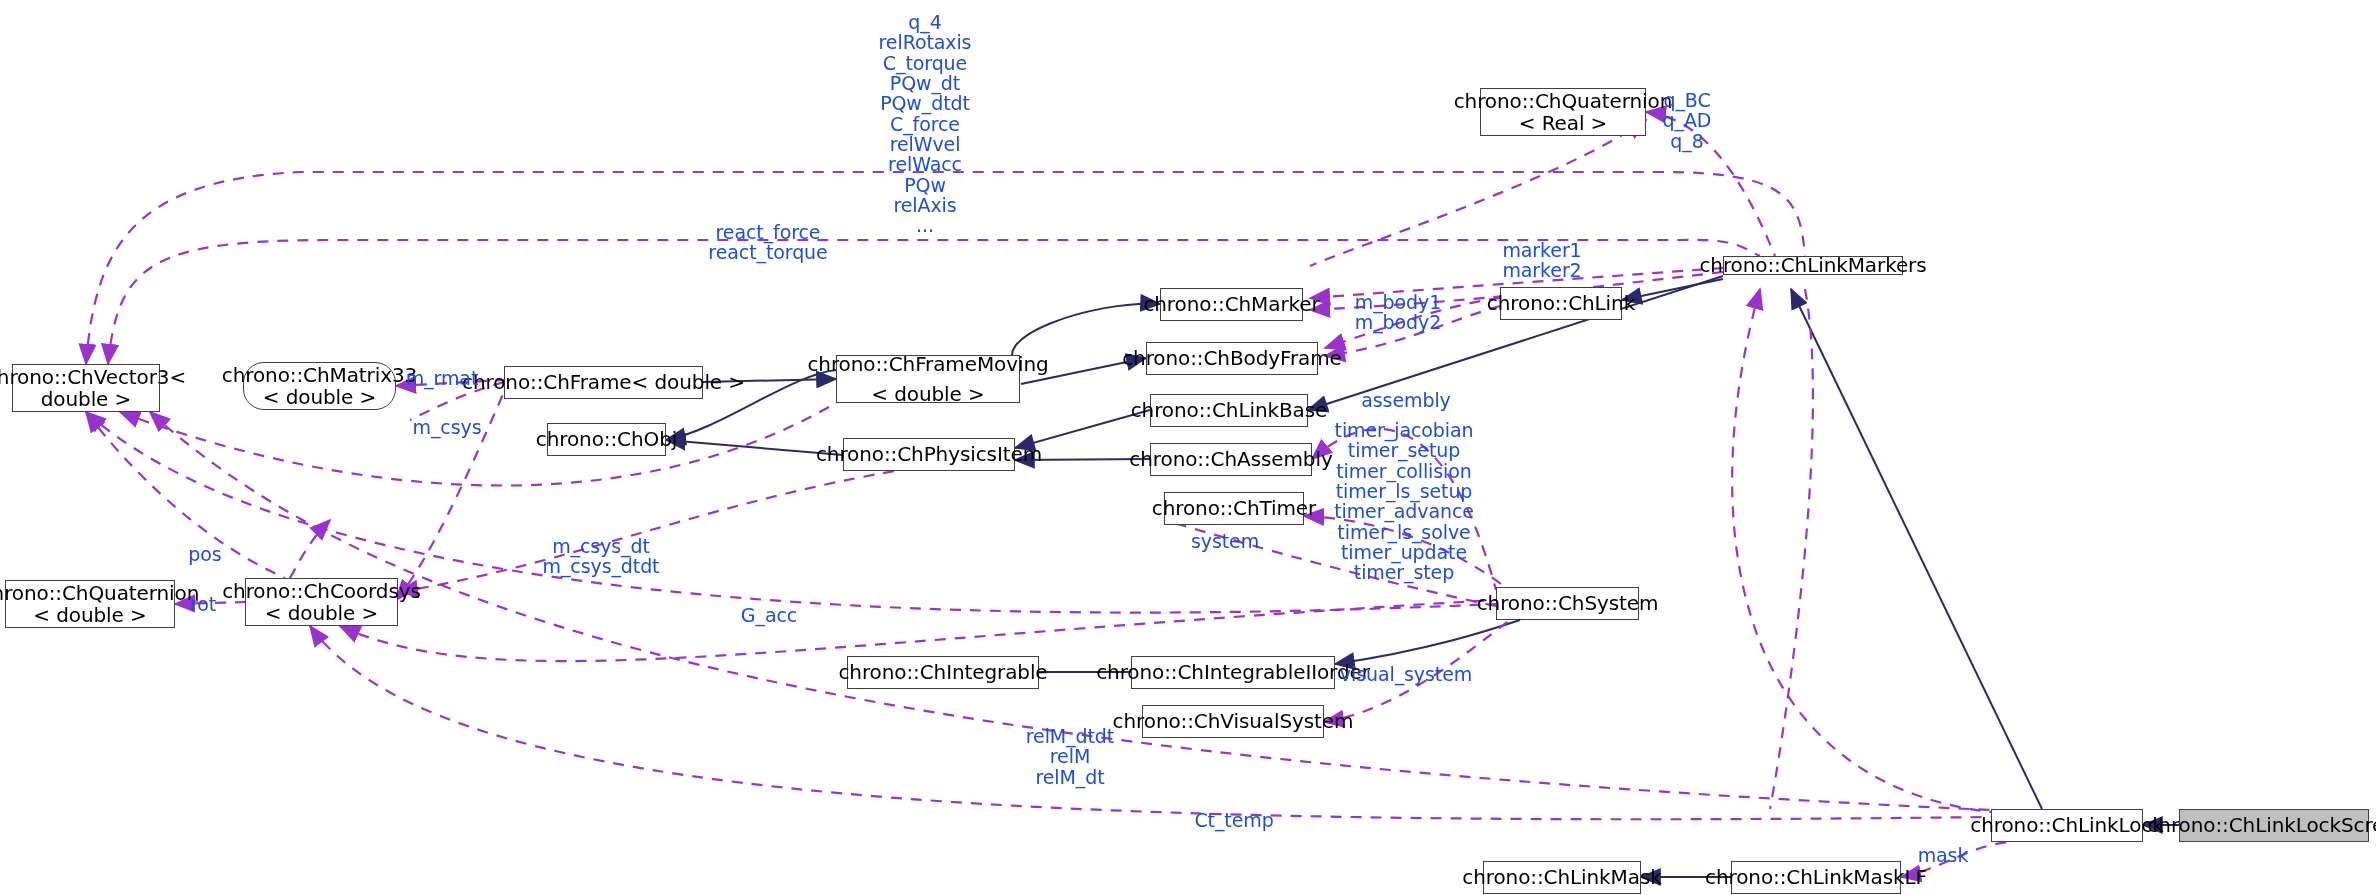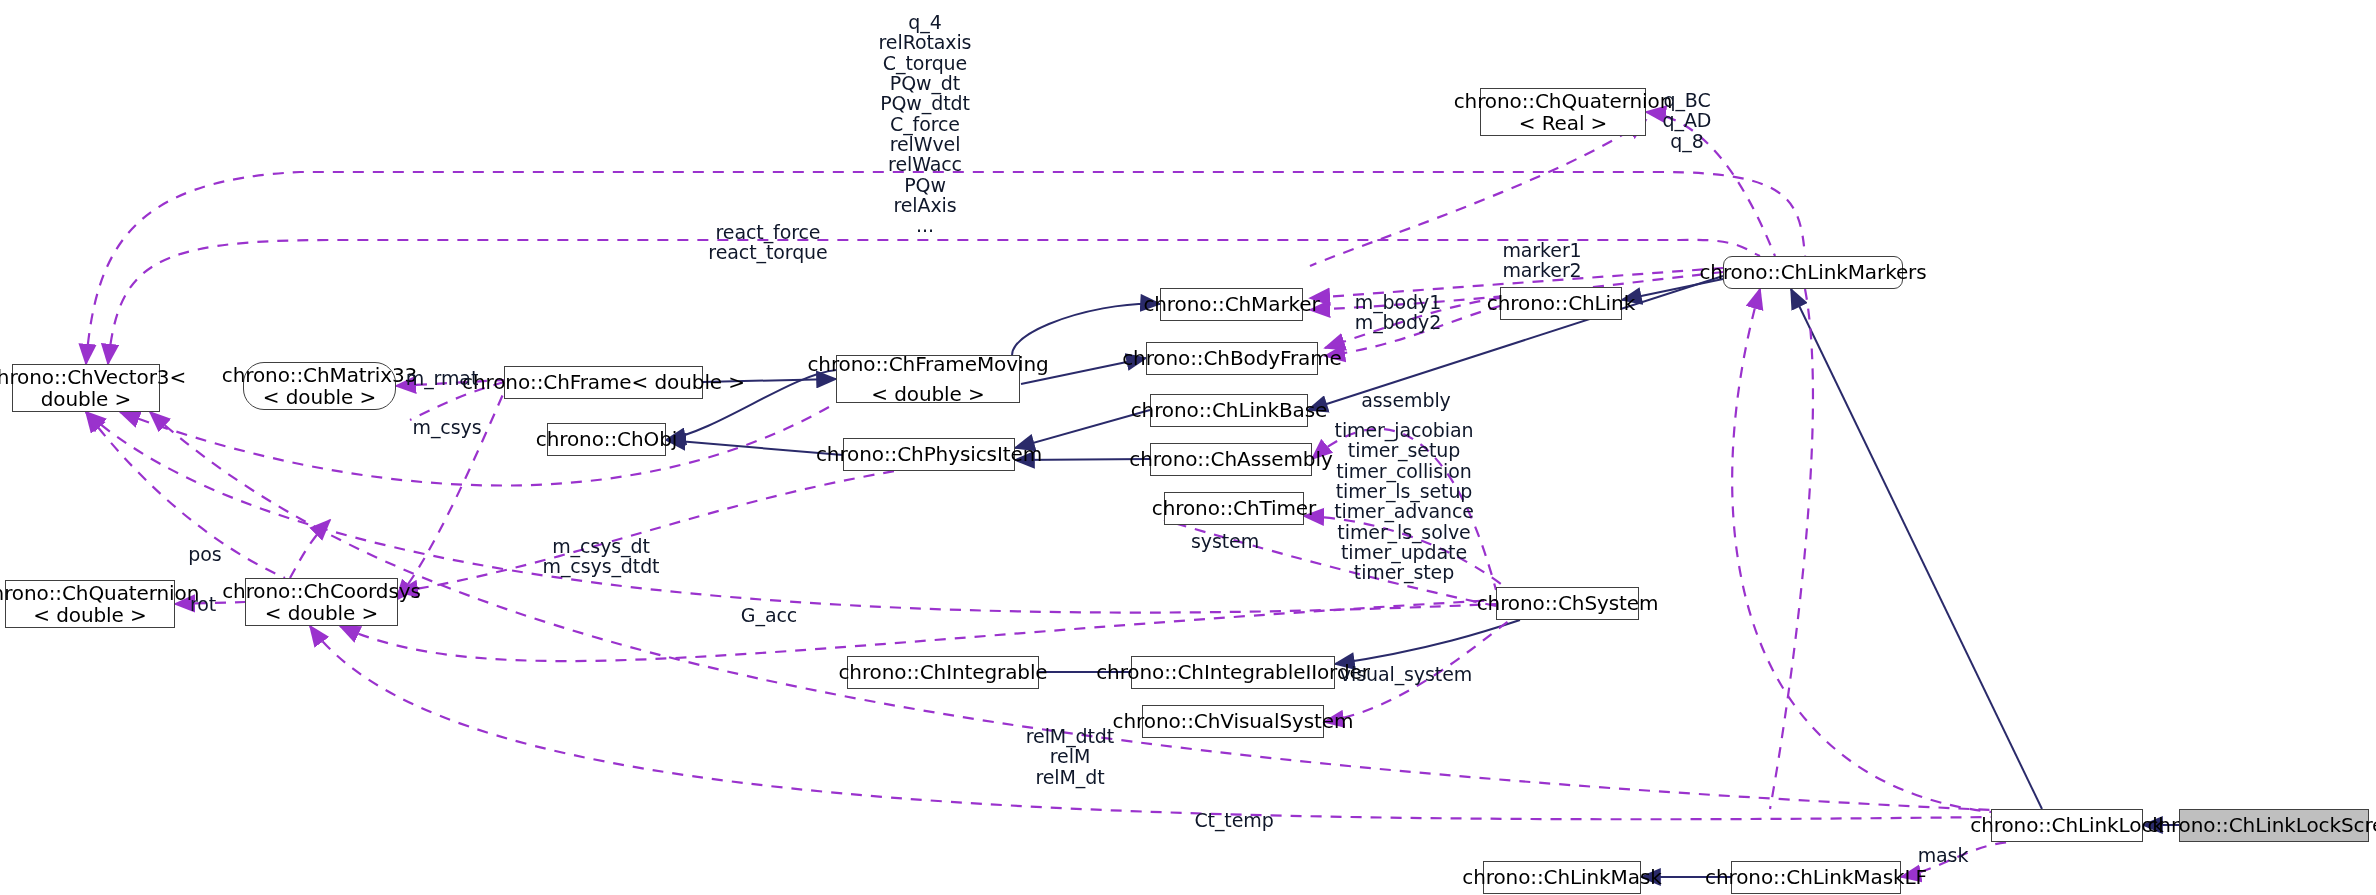--- a/index.html
+++ b/index.html
@@ -40,21 +40,21 @@
     white-space: pre;
     letter-spacing: -0.1px;
   }
   .node.highlight {
     background: #bfbfbf;
     border-color: #404040;
   }
   .node .ln { display: block; }
   .edge-label {
     position: absolute;
-    color: #0f172a;
+    color: #1d4ed8;
     font-size: 19px;
     line-height: 1.07;
     text-align: center;
     white-space: pre;
     letter-spacing: -0.1px;
     transform: translateX(-50%);
   }
 </style>
 </head>
 <body>
@@ -126,21 +126,21 @@
       <div class="node" style="left: 836px; top: 355px; width: 184px; height: 48px; gap: 8px;"><span class="ln">chrono::ChFrameMoving</span><span class="ln">&lt; double &gt;</span></div>
       <div class="node" style="left: 1160px; top: 288px; width: 143px; height: 33px;"><span class="ln">chrono::ChMarker</span></div>
       <div class="node" style="left: 1146px; top: 342px; width: 172px; height: 33px;"><span class="ln">chrono::ChBodyFrame</span></div>
       <div class="node" style="left: 547px; top: 423px; width: 119px; height: 33px;"><span class="ln">chrono::ChObj</span></div>
       <div class="node" style="left: 843px; top: 438px; width: 172px; height: 33px;"><span class="ln">chrono::ChPhysicsItem</span></div>
       <div class="node" style="left: 1150px; top: 394px; width: 158px; height: 33px;"><span class="ln">chrono::ChLinkBase</span></div>
       <div class="node" style="left: 1150px; top: 443px; width: 162px; height: 33px;"><span class="ln">chrono::ChAssembly</span></div>
       <div class="node" style="left: 1164px; top: 492px; width: 140px; height: 33px;"><span class="ln">chrono::ChTimer</span></div>
       <div class="node" style="left: 1480px; top: 88px; width: 166px; height: 48px;"><span class="ln">chrono::ChQuaternion</span><span class="ln">&lt; Real &gt;</span></div>
       <div class="node" style="left: 1500px; top: 287px; width: 122px; height: 33px;"><span class="ln">chrono::ChLink</span></div>
-      <div class="node" style="left: 1723px; top: 256px; width: 180px; height: 33px; border-radius: 9px;"><span class="ln">chrono::ChLinkMarkers</span></div>
+      <div class="node" style="left: 1723px; top: 256px; width: 180px; height: 19px;"><span class="ln">chrono::ChLinkMarkers</span></div>
       <div class="node" style="left: 5px; top: 580px; width: 170px; height: 48px;"><span class="ln">chrono::ChQuaternion</span><span class="ln">&lt; double &gt;</span></div>
       <div class="node" style="left: 245px; top: 578px; width: 153px; height: 48px;"><span class="ln">chrono::ChCoordsys</span><span class="ln">&lt; double &gt;</span></div>
       <div class="node" style="left: 1496px; top: 587px; width: 143px; height: 33px;"><span class="ln">chrono::ChSystem</span></div>
       <div class="node" style="left: 847px; top: 656px; width: 192px; height: 33px;"><span class="ln">chrono::ChIntegrable</span></div>
       <div class="node" style="left: 1131px; top: 656px; width: 204px; height: 33px;"><span class="ln">chrono::ChIntegrableIIorder</span></div>
       <div class="node" style="left: 1142px; top: 705px; width: 182px; height: 33px;"><span class="ln">chrono::ChVisualSystem</span></div>
       <div class="node" style="left: 1991px; top: 809px; width: 152px; height: 33px;"><span class="ln">chrono::ChLinkLock</span></div>
       <div class="node highlight" style="left: 2179px; top: 809px; width: 190px; height: 33px;"><span class="ln">chrono::ChLinkLockScrew</span></div>
       <div class="node" style="left: 1483px; top: 861px; width: 158px; height: 33px;"><span class="ln">chrono::ChLinkMask</span></div>
       <div class="node" style="left: 1731px; top: 861px; width: 170px; height: 33px;"><span class="ln">chrono::ChLinkMaskLF</span></div>

